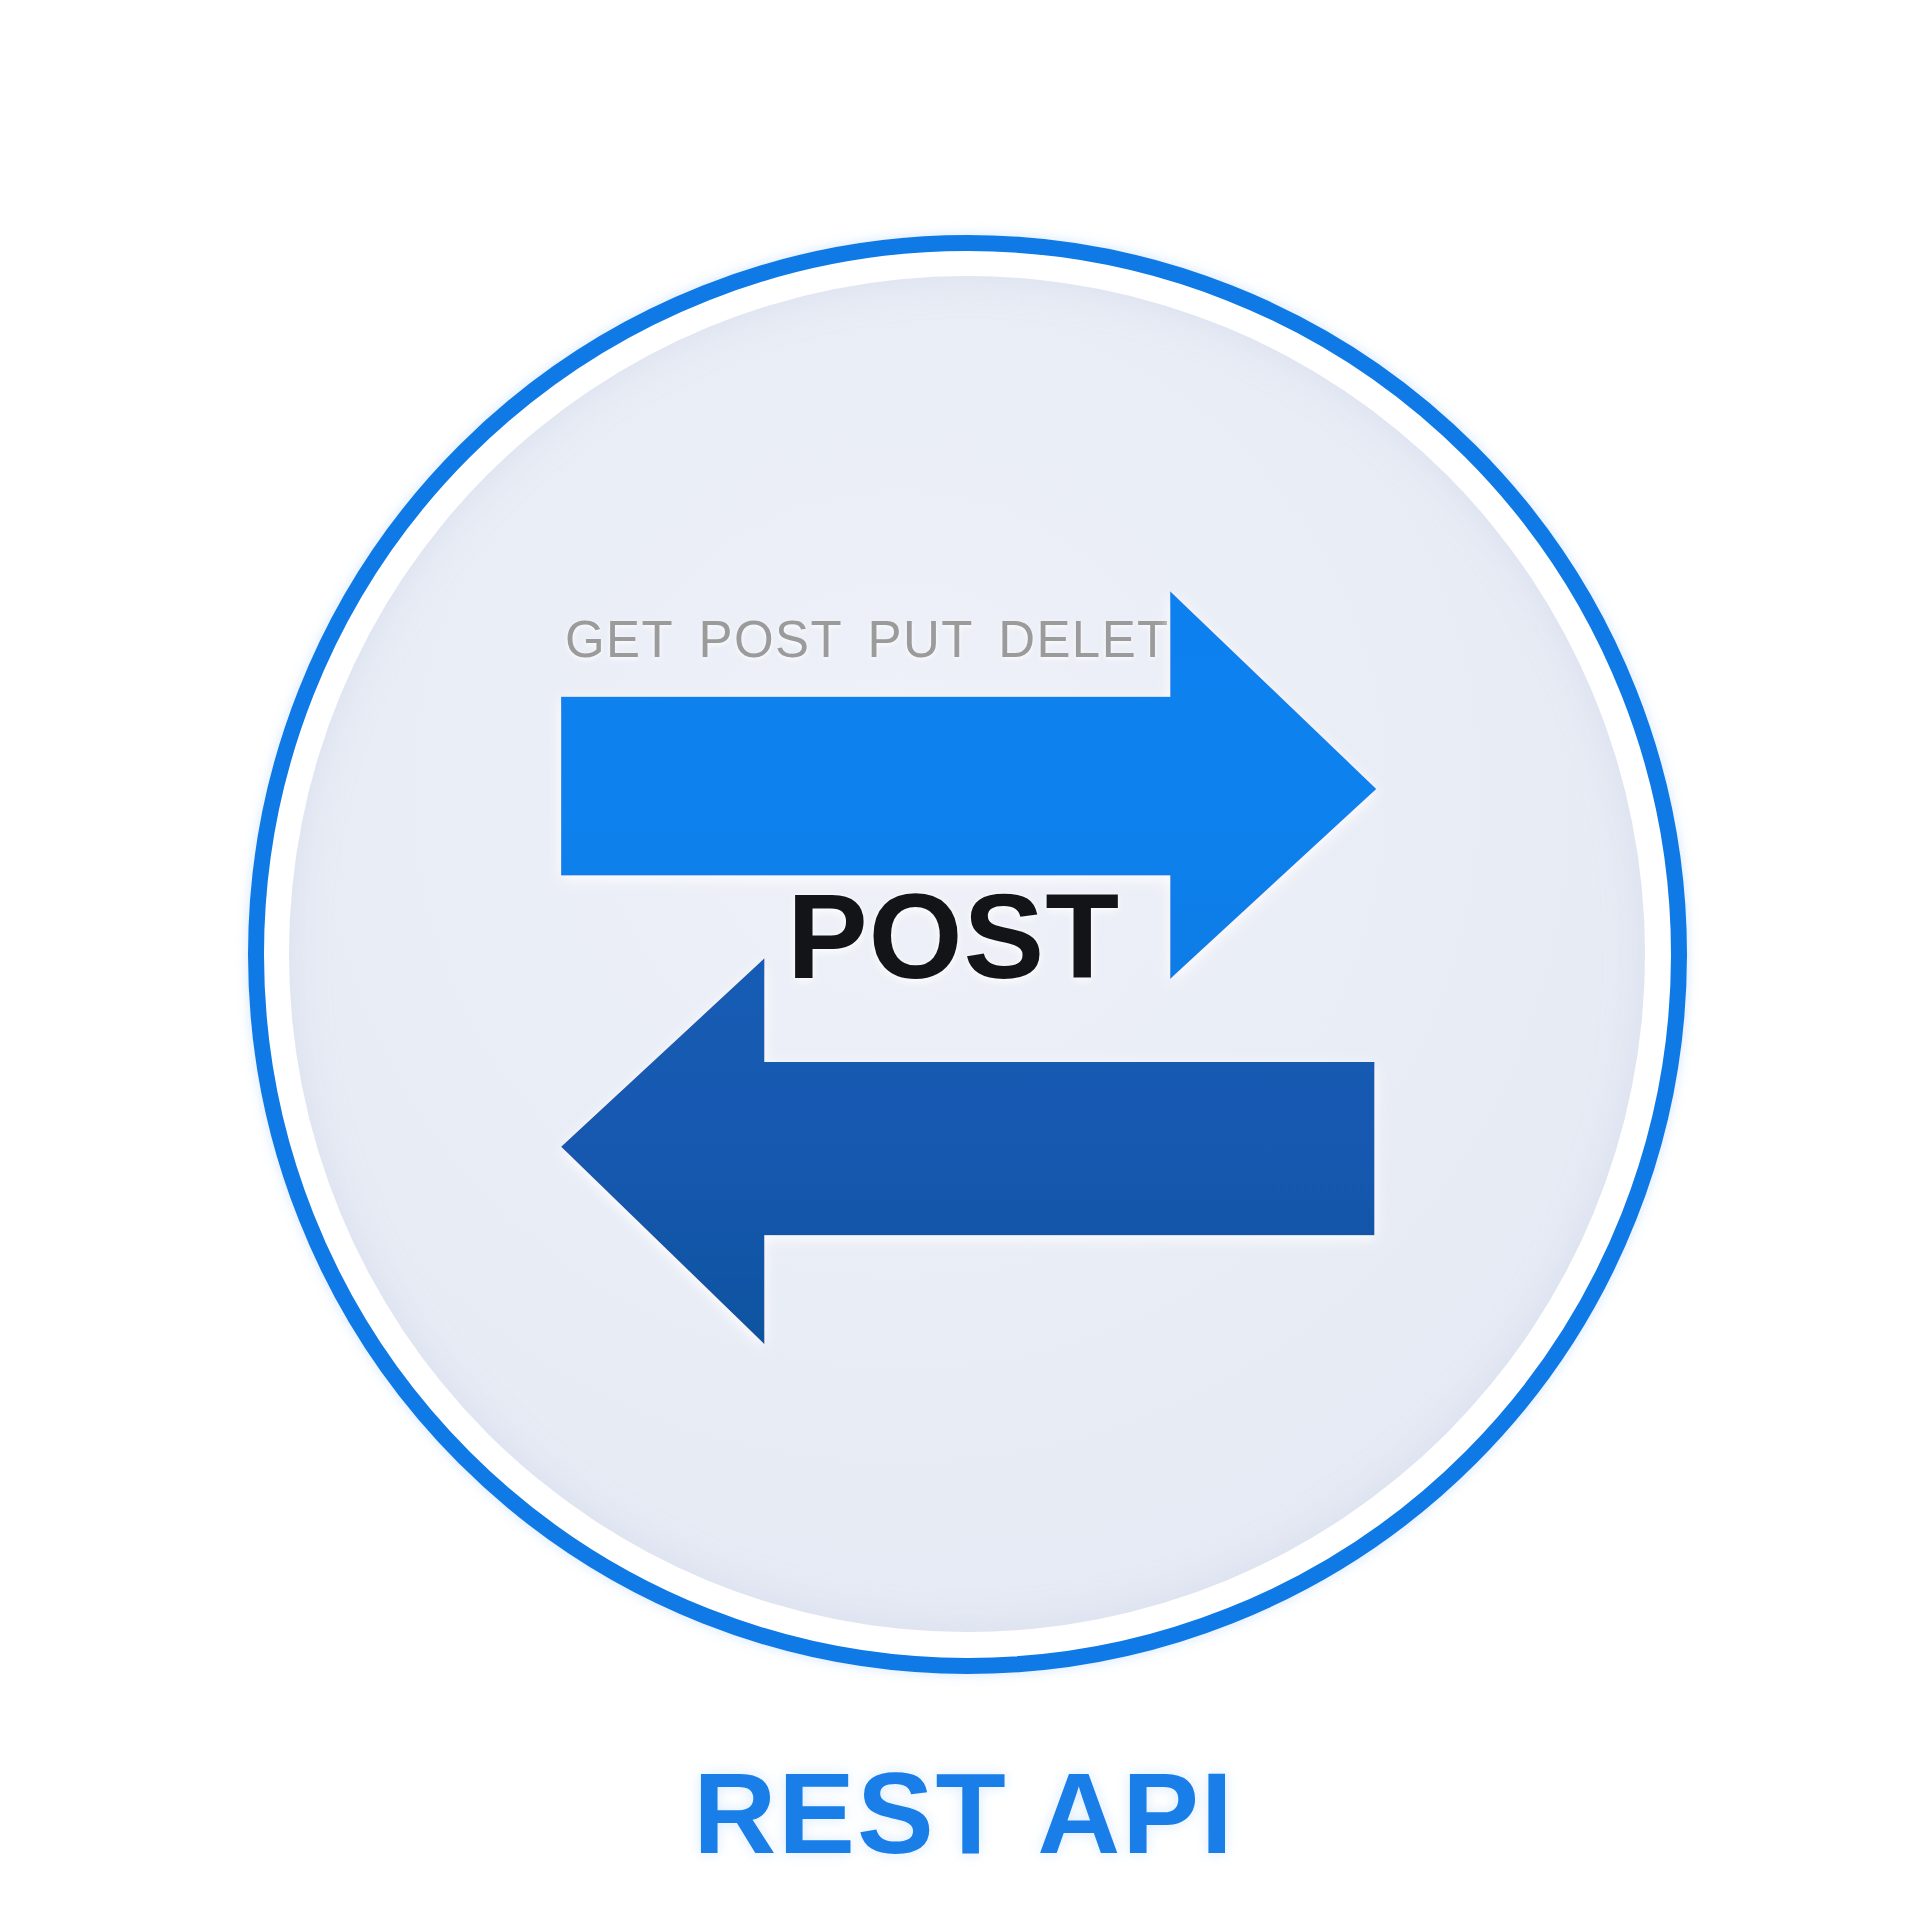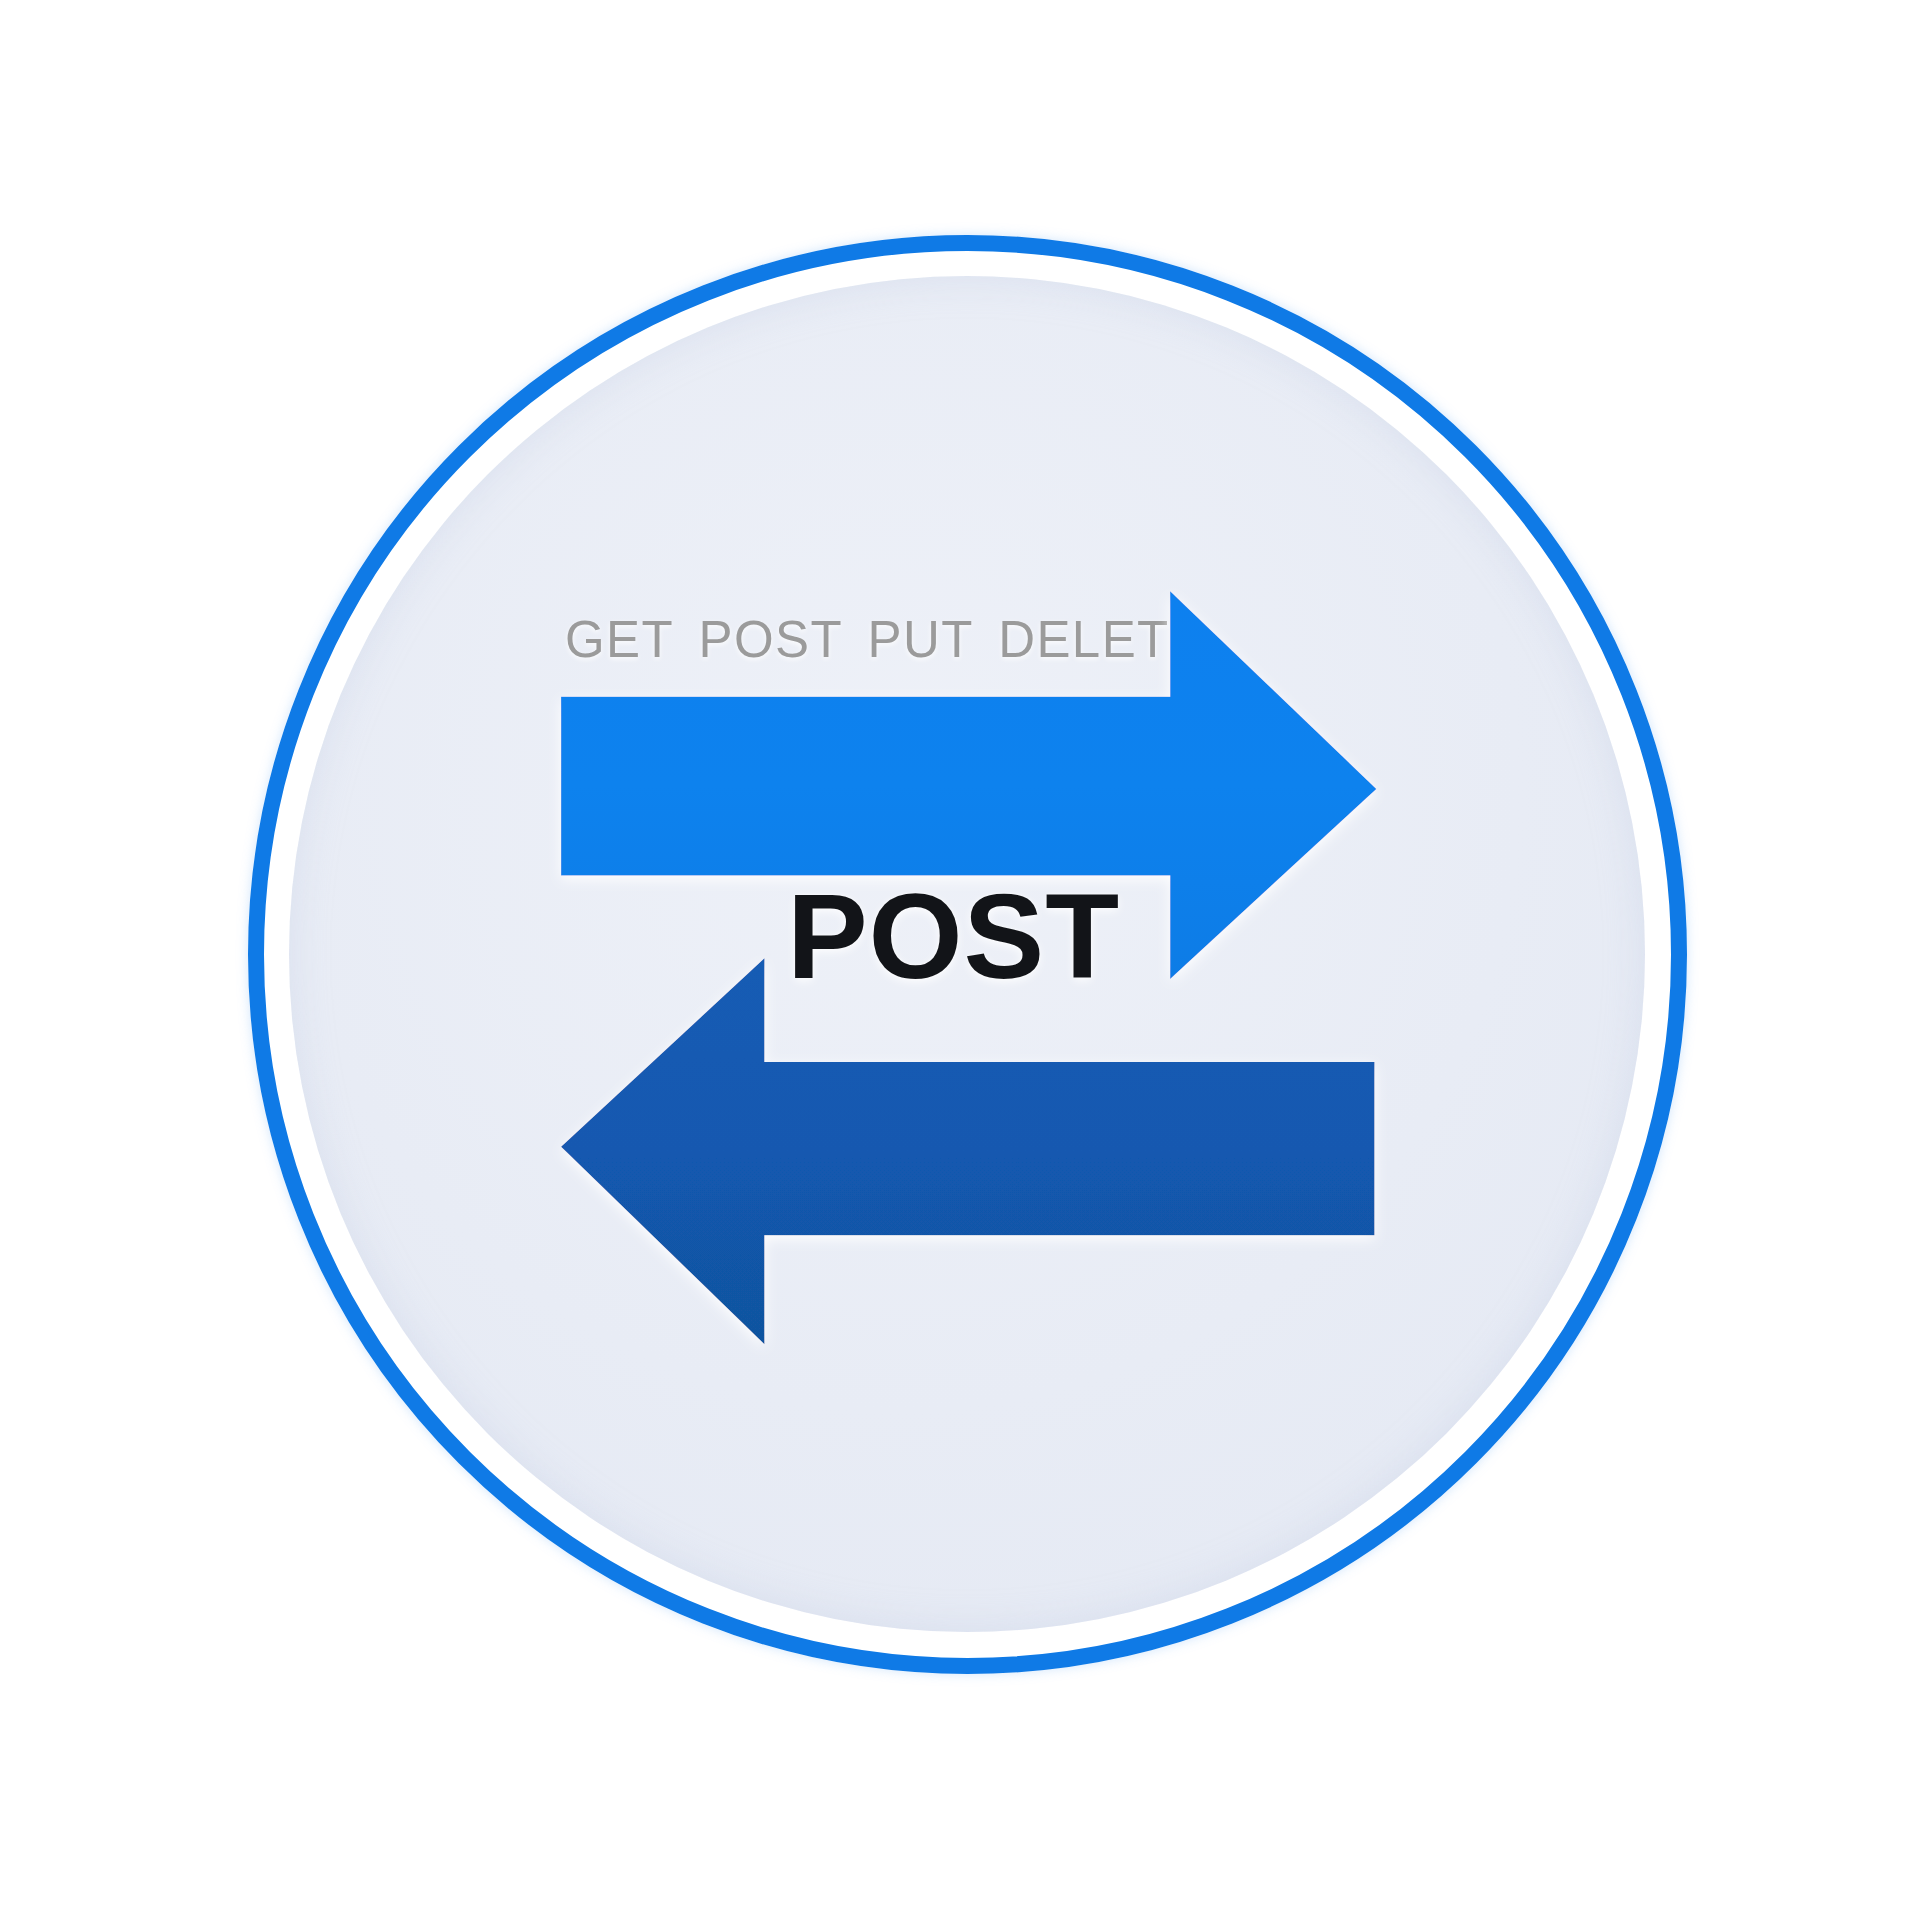--- a/index.html
+++ b/index.html
@@ -155,15 +155,16 @@
                L 812 1018
                L 596 1218
                L 812 1428
                L 812 1312
                L 1460 1312 Z" fill="url(#darkBlue)"></path>
     </g>
   </svg>
 
   <div class="rest-word">POST</div>
 
+  <div class="caption">REST API</div>
 
 </div>
 
 
 </body></html>

